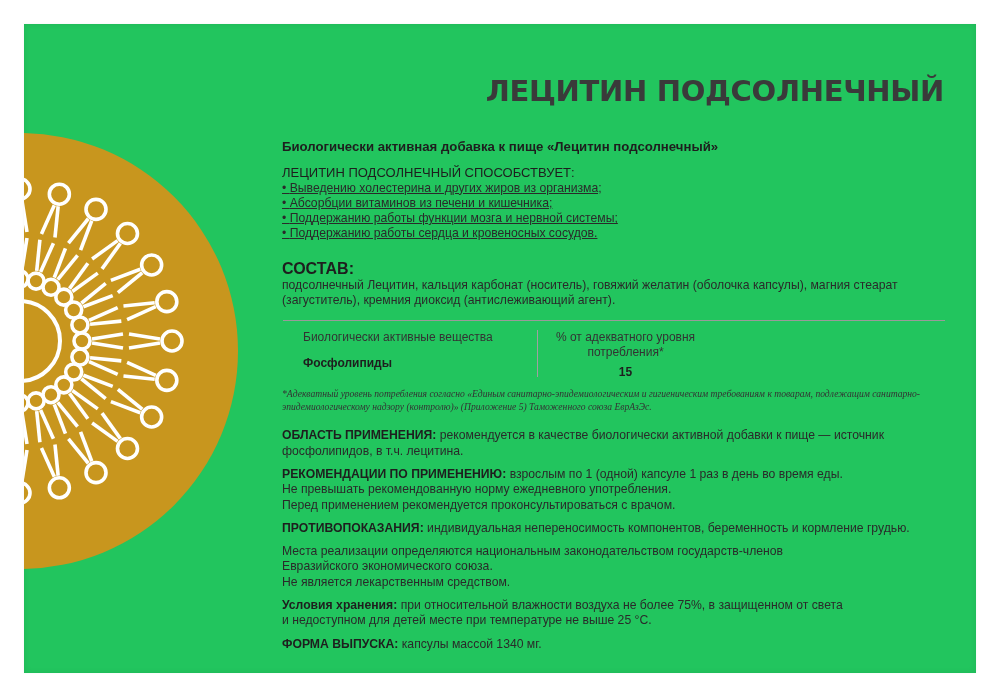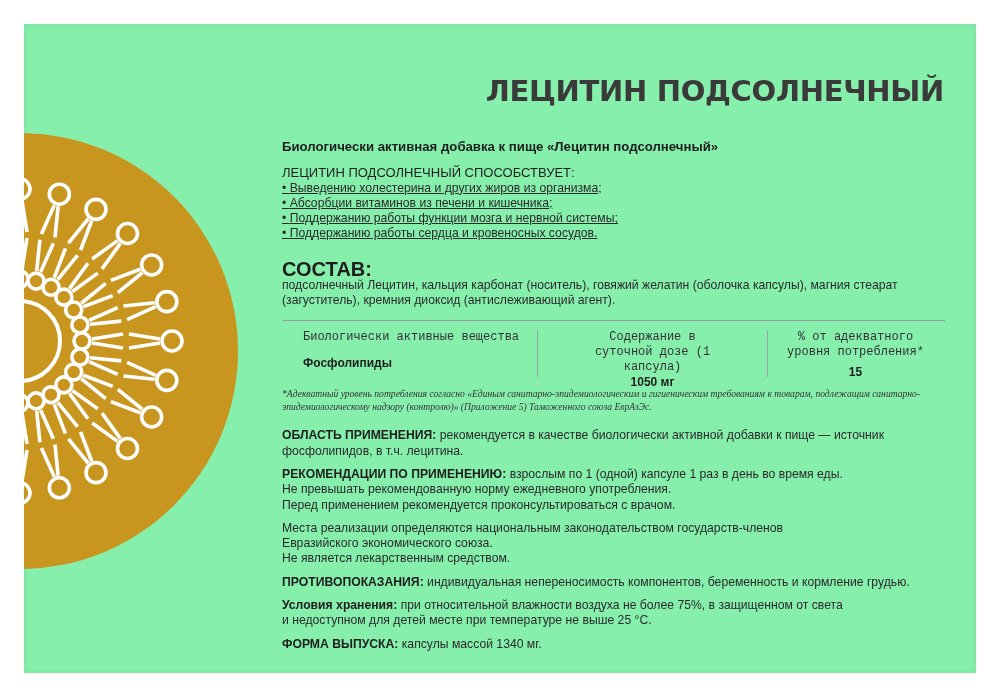--- a/index.html
+++ b/index.html
@@ -2,48 +2,48 @@
 <html><head>
   <meta charset="utf-8">
   <style>
     * { box-sizing: border-box; margin: 0; padding: 0; }
     html, body {
       width: 1000px; height: 697px; background: #ffffff; overflow: hidden;
       font-family: "Liberation Sans", sans-serif;
     }
     .card {
       position: absolute; left: 24px; top: 24px; width: 952px; height: 649px;
-      background: #86efac; overflow: hidden;
+      background: #22c55e; overflow: hidden;
       box-shadow: inset 0 0 6px rgba(0,0,0,0.08), 0 0 2px rgba(0,0,0,0.06);
     }
     .deco {
       position: absolute; left: -24px; top: -24px; width: 300px; height: 697px;
     }
     .title {
       position: absolute; left: 330px; top: 50px; width: 590px;
       text-align: right; font-family: "DejaVu Sans", sans-serif; font-weight: bold;
       font-size: 29px; color: #3a3a3a; letter-spacing: -0.3px; white-space: nowrap;
     }
     .content {
       position: absolute; left: 258px; top: 115px; width: 680px;
       color: #2a2a2a; font-size: 12.2px; line-height: 15.3px;
     }
     .subtitle { font-weight: bold; font-size: 13.2px; color: #1e1e1e; margin-bottom: 11px; }
     .sec-head { font-weight: normal; font-size: 13px; color: #1e1e1e; }
     .benefits { list-style: none; margin-bottom: 18px; text-decoration: underline; }
     .benefits li::before { content: "• "; }
-    .composition-head { font-weight: bold; font-size: 20px; color: #1e1e1e; line-height: 18px; margin-top: 1px; }
+    .composition-head { font-weight: bold; font-size: 16px; color: #1e1e1e; line-height: 18px; margin-top: 1px; }
     .composition-text { margin-bottom: 12px; }
     .table-wrap { border-top: 1.5px solid #9a9a9a; margin-left: 1px; width: 662px; padding-top: 9px; }
     .bav-table { display: flex; }
     .col { position: relative; }
     .col1 { width: 254px; padding-left: 20px; }
     .col2 { width: 230px; text-align: center; border-left: 1.5px solid #a0a0a0; }
     .col3 { width: 176px; text-align: center; border-left: 1.5px solid #a0a0a0; }
-    .col .head { color: #333; font-size: 12px; line-height: 15px; font-family: Liberation Mono, monospace; }
+    .col .head { color: #333; font-size: 12px; line-height: 15px; }
     .col .val { font-weight: bold; color: #1e1e1e; font-size: 12px; }
     .col1 .val { margin-top: 11px; }
     .col2 .val { margin-top: 0; }
     .col3 .val { margin-top: 5px; }
     .col2, .col3 { padding-top: 0; height: 47px; }
     .footnote { font-style: italic; font-size: 9.6px; line-height: 12.5px; color: #333; margin-top: 11px; margin-bottom: 15px; font-family: Liberation Serif, serif; }
     .para { margin-bottom: 8px; }
     .para b { color: #1e1e1e; }
   </style>
 </head>
@@ -150,24 +150,20 @@
 
     <div class="composition-head">СОСТАВ:</div>
     <div class="composition-text">подсолнечный Лецитин, кальция карбонат (носитель), говяжий желатин (оболочка капсулы), магния стеарат (загуститель), кремния диоксид (антислеживающий агент).</div>
 
     <div class="table-wrap">
       <div class="bav-table">
         <div class="col col1">
           <div class="head">Биологически активные вещества</div>
           <div class="val">Фосфолипиды</div>
         </div>
-        <div class="col col2">
-          <div class="head" style="width:150px;margin:0 auto;">Содержание в суточной дозе (1 капсула)</div>
-          <div class="val">1050 мг</div>
-        </div>
         <div class="col col3">
           <div class="head" style="width:140px;margin:0 auto;">% от адекватного уровня потребления*</div>
           <div class="val">15</div>
         </div>
       </div>
     </div>
 
     <div class="footnote">*Адекватный уровень потребления согласно «Единым санитарно-эпидемиологическим и гигиеническим требованиям к товарам, подлежащим санитарно-эпидемиологическому надзору (контролю)» (Приложение 5) Таможенного союза ЕврАзЭс.</div>
 
     <div class="para">
@@ -176,31 +172,31 @@
     </div>
 
     <div class="para">
       <b>РЕКОМЕНДАЦИИ ПО ПРИМЕНЕНИЮ:</b>
       <span>взрослым по 1 (одной) капсуле 1 раз в день во время еды.</span><br>
       <span>Не превышать рекомендованную норму ежедневного употребления.</span><br>
       <span>Перед применением рекомендуется проконсультироваться с врачом.</span>
     </div>
 
     <div class="para">
+      <b>ПРОТИВОПОКАЗАНИЯ:</b>
+      <span>индивидуальная непереносимость компонентов, беременность и кормление грудью.</span>
+    </div>
+
+    <div class="para">
       <span>Места реализации определяются национальным законодательством государств-членов</span><br>
       <span>Евразийского экономического союза.</span><br>
       <span>Не является лекарственным средством.</span>
     </div>
 
     <div class="para">
-      <b>ПРОТИВОПОКАЗАНИЯ:</b>
-      <span>индивидуальная непереносимость компонентов, беременность и кормление грудью.</span>
-    </div>
-
-    <div class="para">
       <b>Условия хранения:</b>
       <span>при относительной влажности воздуха не более 75%, в защищенном от света</span><br>
       <span>и недоступном для детей месте при температуре не выше 25 °C.</span>
     </div>
 
     <div class="para">
       <b>ФОРМА ВЫПУСКА:</b>
       <span>капсулы массой 1340 мг.</span>
     </div>
 

